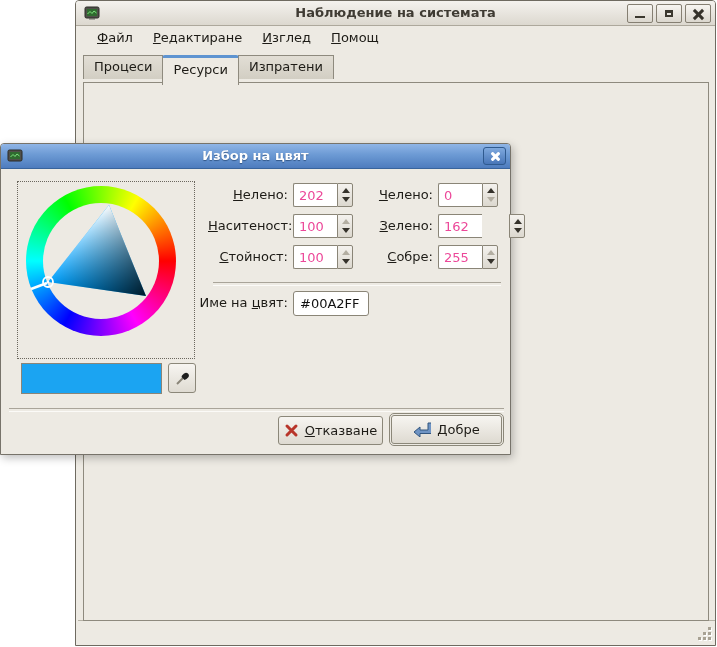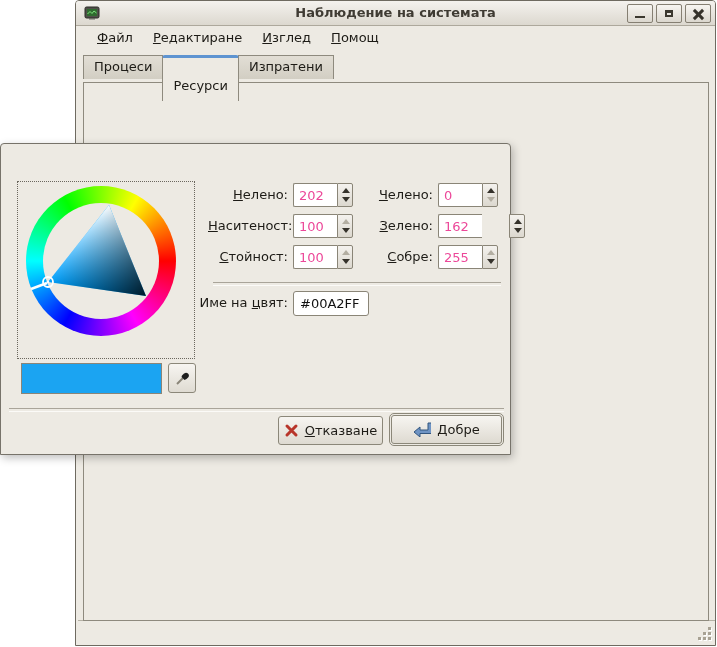--- a/index.html
+++ b/index.html
@@ -41,21 +41,21 @@
   .menubar{position:absolute;left:0;top:25px;right:0;height:23px;display:flex;padding-left:12px;align-items:center;gap:2px;}
   .menu-item{padding:2px 9px;}
   
   .tabstrip{position:absolute;left:7px;top:54px;height:28px;display:flex;align-items:flex-start;}
   .tab{
     padding:3px 10px 4px 10px;background:linear-gradient(#E2DED5,#D2CEC3);
     border:1px solid #8E8A7E;border-bottom:none;margin-right:-1px;height:16px;
   }
   .tab.active{
     background:#EDEAE3;border-top:3px solid #5E94D1;border-radius:3px 3px 0 0;
-    padding-top:20px;height:19px;position:relative;z-index:3;
+    padding-top:4px;height:19px;position:relative;z-index:3;
   }
   .panel{
     position:absolute;left:7px;top:81px;width:626px;height:539px;
     border:1px solid #8E8A7E;background:#EDEAE3;box-sizing:border-box;z-index:2;
   }
   .section-title{position:absolute;font-weight:bold;color:#2E2B25;}
   
   .chart{position:absolute;background:#000;}
   .plot{position:absolute;left:4px;top:4px;right:4px;bottom:4px;border:1px solid #2C7C2C;}
   .plot svg{position:absolute;left:0;top:0;width:100%;height:100%;display:block;}
@@ -256,20 +256,29 @@
         <i class="d2"></i>
         <i class="d3"></i>
         <i class="d4"></i>
         <i class="d5"></i>
         <i class="d6"></i>
     </div>
   </div>
 </div>
 
 <div class="dialog">
+  <div class="dlg-titlebar">
+    <svg class="dlg-icon" viewBox="0 0 16 16">
+      <rect x="1" y="2" width="14" height="11" rx="1.5" fill="#50504a" stroke="#2a2a26"></rect>
+      <rect x="3" y="4" width="10" height="7" fill="#2f6b2f"></rect>
+      <polyline points="3.5,9 6,6.5 8,8.5 10,6 12.5,8" fill="none" stroke="#7FE37F" stroke-width="1"></polyline>
+    </svg>
+    <div class="dlg-title">Избор на цвят</div>
+    <div class="dlg-close glyph-xw"><span></span></div>
+  </div>
 
   <div class="focus-rect"></div>
 
   <div class="wheel">
     <div class="hue-ring"></div>
     <div class="hue-hole"></div>
     <svg viewBox="0 0 150 150">
       <defs>
         <linearGradient id="gw" gradientUnits="userSpaceOnUse" x1="83" y1="19" x2="71" y2="103">
           <stop offset="0" stop-color="#ffffff"></stop>

